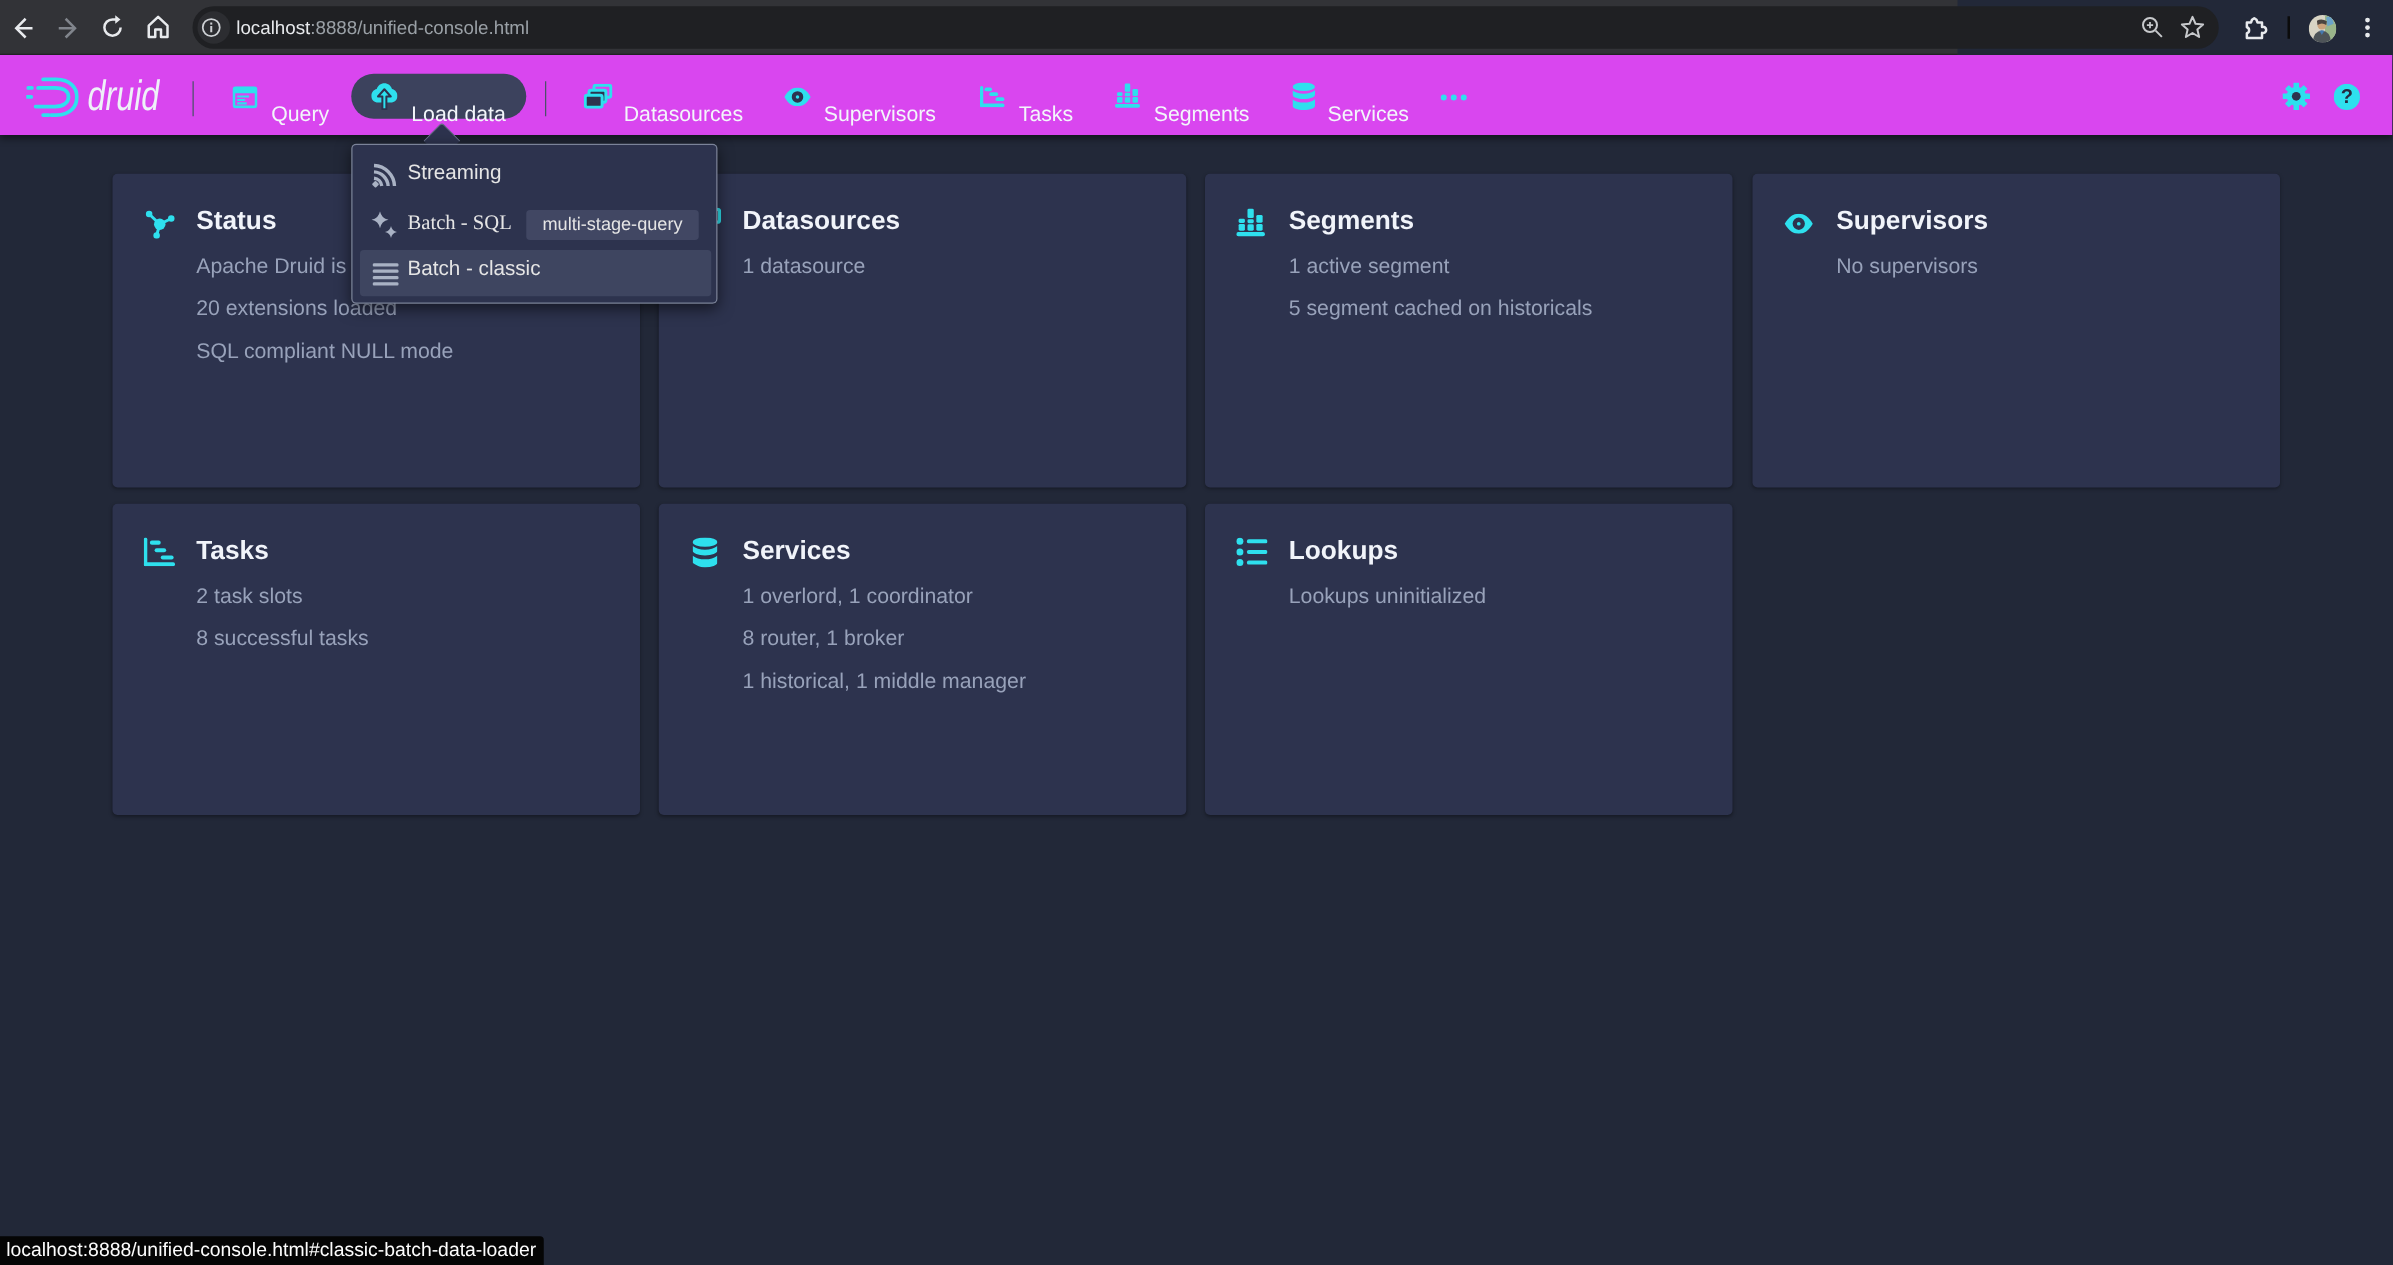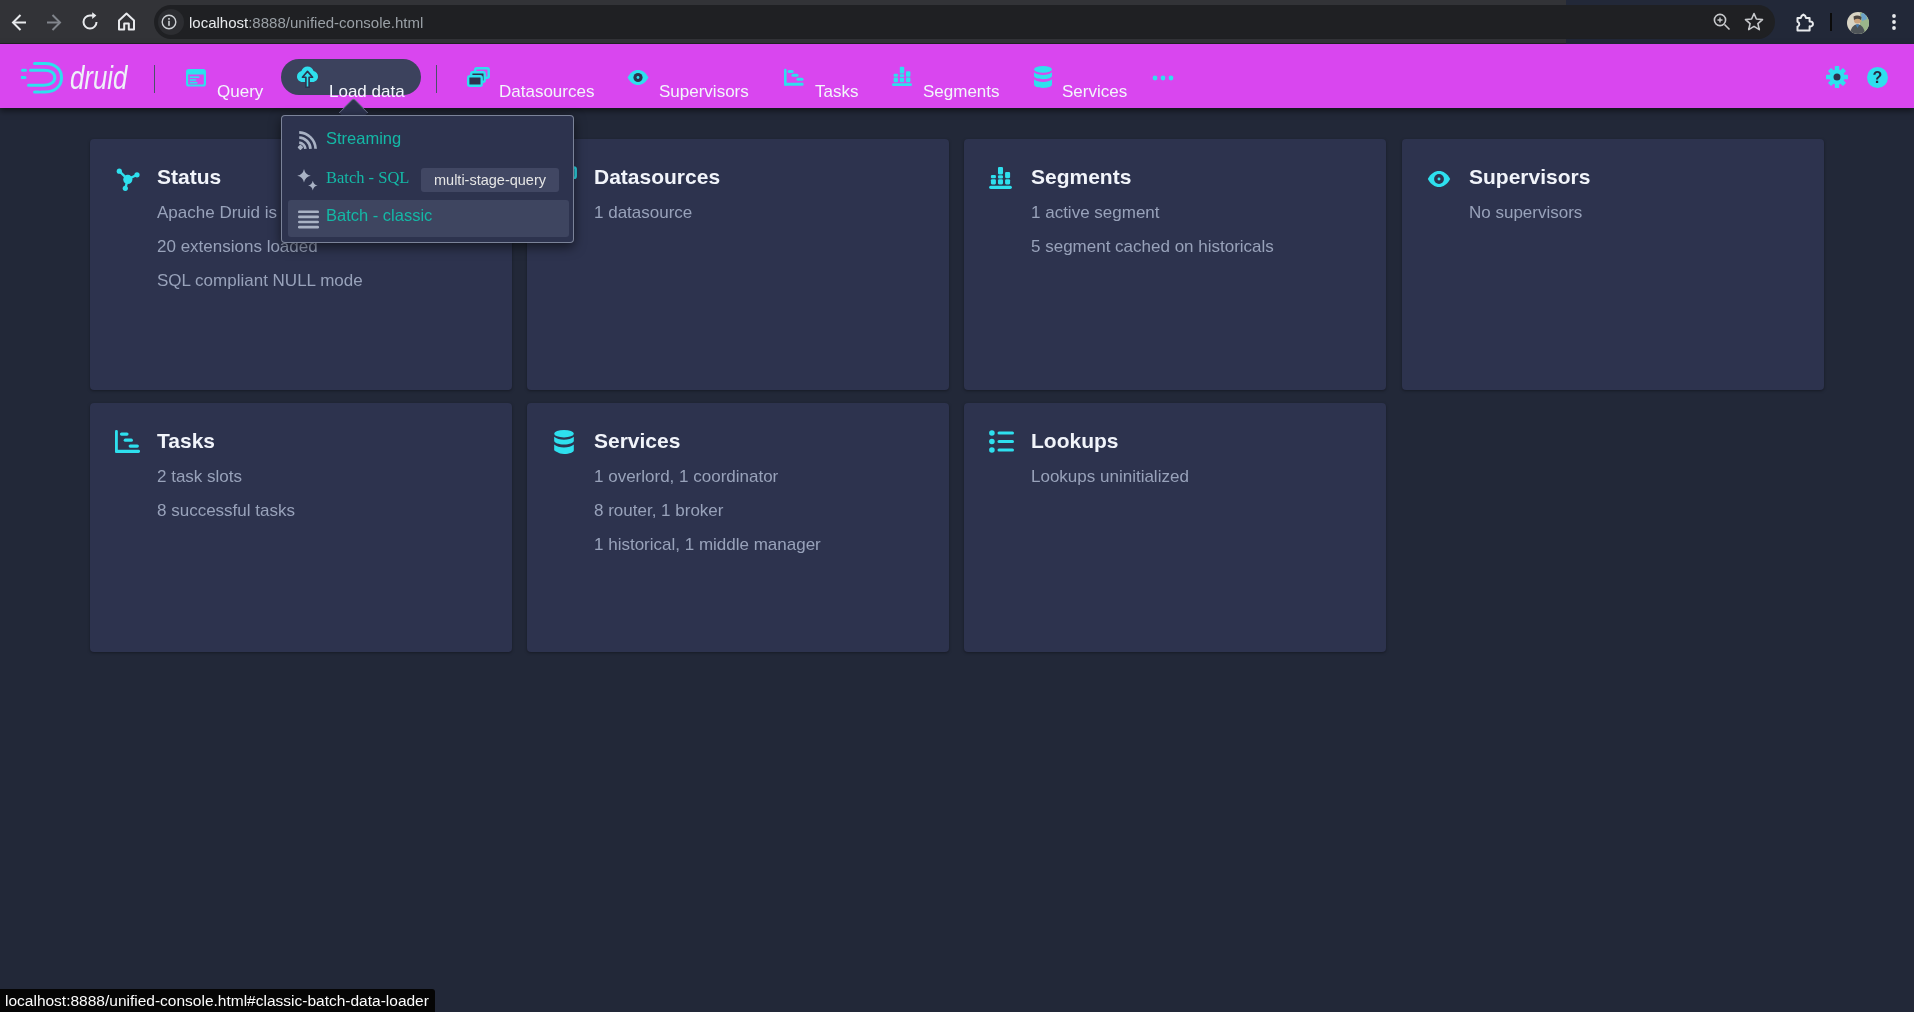--- a/index.html
+++ b/index.html
@@ -25,21 +25,21 @@
   .r2 { top:403px; height:249px; }
   .c1 { left:90px; } .c2 { left:527px; } .c3 { left:964px; } .c4 { left:1402px; }
   .cardtitle { position:absolute; left:67px; top:26px; font-size:21px; font-weight:bold; color:#f1f4fa;text-align:right; }
   .cardline { position:absolute; left:67px; font-size:17px; color:#98a2ba; }
   .cl1 { top:64px; } .cl2 { top:98px; } .cl3 { top:132px; }
   .cardicon { position:absolute; left:25px; top:27px; }
 
   
   #popup { left:281px; top:115px; width:293px; height:128px; background:#2d334e; border:1px solid rgba(202,212,228,0.5); border-radius:4px; box-shadow:0 4px 12px rgba(0,0,0,0.55); z-index:30; }
   #popup-arrow { left:343px; top:102px; width:21px; height:21px; background:#2d334e; transform:rotate(45deg); border-radius:3px 0 0 0; border-left:1.5px solid rgba(170,182,202,0.45); border-top:1.5px solid rgba(170,182,202,0.45); z-index:29; }
-  .menutext { font-size:16.5px; color:#14b8a6; }
+  .menutext { font-size:16.5px; color:#e5e5e5; }
   #menu-hl { left:6px; top:84px; width:281px; height:37px; background:#3e4560; border-radius:3px; }
   #tag { left:139px; top:52px; width:138px; height:24px; background:#414763; border-radius:3px; color:#e5e5e5; font-size:14.5px; text-align:center; line-height:24px; }
 
   
   #statusbubble { left:0px; top:989px; height:23px; background:#050505; color:#fdfdfd; font-size:15.5px; line-height:23px; padding:0 6px 0 5px; border-top-right-radius:3px; z-index:40; }
 </style>
 </head>
 <body>
 
 <div id="chrome" class="abs">

